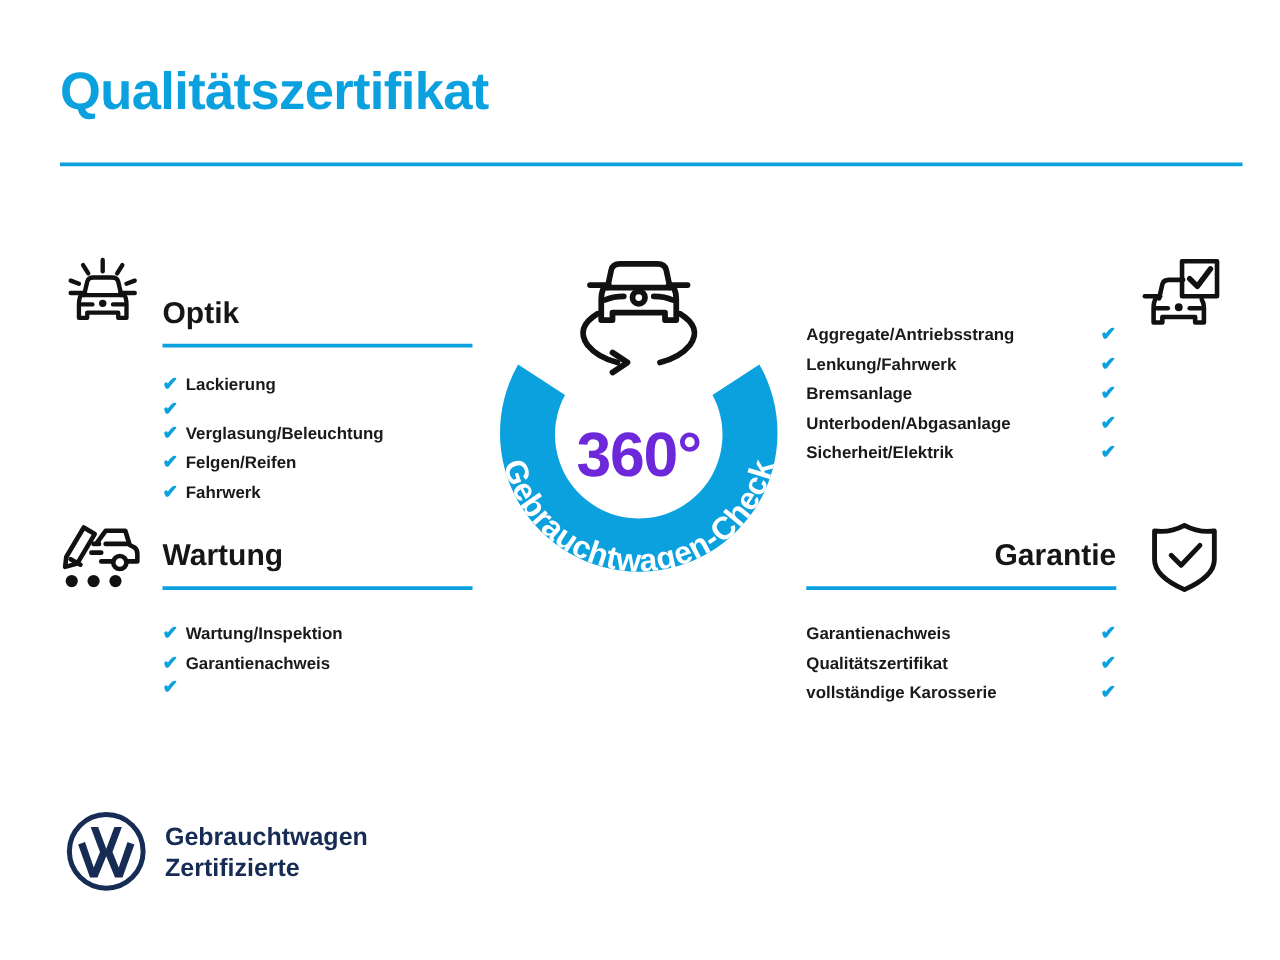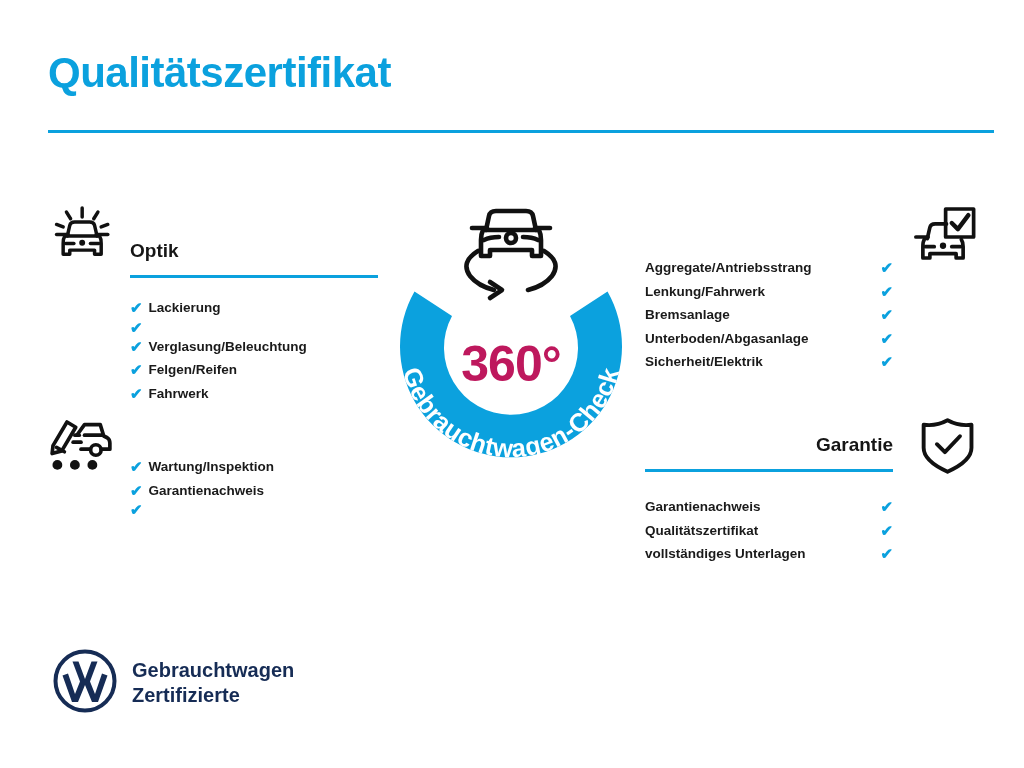--- a/index.html
+++ b/index.html
@@ -39,21 +39,21 @@
 
   
   .section {
     position: absolute;
   }
   .section-head {
     position: relative;
     height: 40px;
   }
   .section-title {
-    font-size: 19px;
+    font-size: 24px;
     font-weight: bold;
     color: #161616;
     line-height: 26px;
     white-space: nowrap;
   }
   .section-underline {
     position: absolute;
     bottom: 0;
     height: 3px;
     background: #0BA1DE;
@@ -123,21 +123,21 @@
   }
   #badge svg { width: 100%; height: 100%; display: block; overflow: visible; }
   .badge-360 {
     position: absolute;
     left: 0;
     top: 143px;
     width: 266px;
     text-align: center;
     font-size: 50px;
     font-weight: bold;
-    color: #be185d;
+    color: #6d28d9;
     letter-spacing: -1px;
     line-height: 1;
   }
 
   
   #vw-logo {
     position: absolute;
     left: 52px;
     top: 648px;
     width: 66px;
@@ -246,20 +246,24 @@
         <span>Felgen/Reifen</span>
       </li>
     <li class="check-item">
         <span class="check-mark">✔</span>
         <span>Fahrwerk</span>
       </li>
   </ul>
 </div>
 
 <div class="section col-left" id="sec-wartung">
+  <div class="section-head">
+    <div class="section-title">Wartung</div>
+    <div class="section-underline"></div>
+  </div>
   <ul class="check-list list-wartung">
     <li class="check-item">
         <span class="check-mark">✔</span>
         <span>Wartung/Inspektion</span>
       </li>
     <li class="check-item">
         <span class="check-mark">✔</span>
         <span>Garantienachweis</span>
       </li>
     <li class="check-item">
@@ -301,21 +305,21 @@
   <ul class="check-list list-garantie">
     <li class="check-item">
         <span>Garantienachweis</span>
         <span class="check-mark">✔</span>
       </li>
     <li class="check-item">
         <span>Qualitätszertifikat</span>
         <span class="check-mark">✔</span>
       </li>
     <li class="check-item">
-        <span>vollständiges Unterlagen</span>
+        <span>vollständige Karosserie</span>
         <span class="check-mark">✔</span>
       </li>
   </ul>
 </div>
 
 <div id="badge">
   <svg viewBox="0 0 266 290">
     <defs>
       <path id="arcPath" d="M 22,150 A 111,111 0 0 0 244,150"></path>
     </defs>

